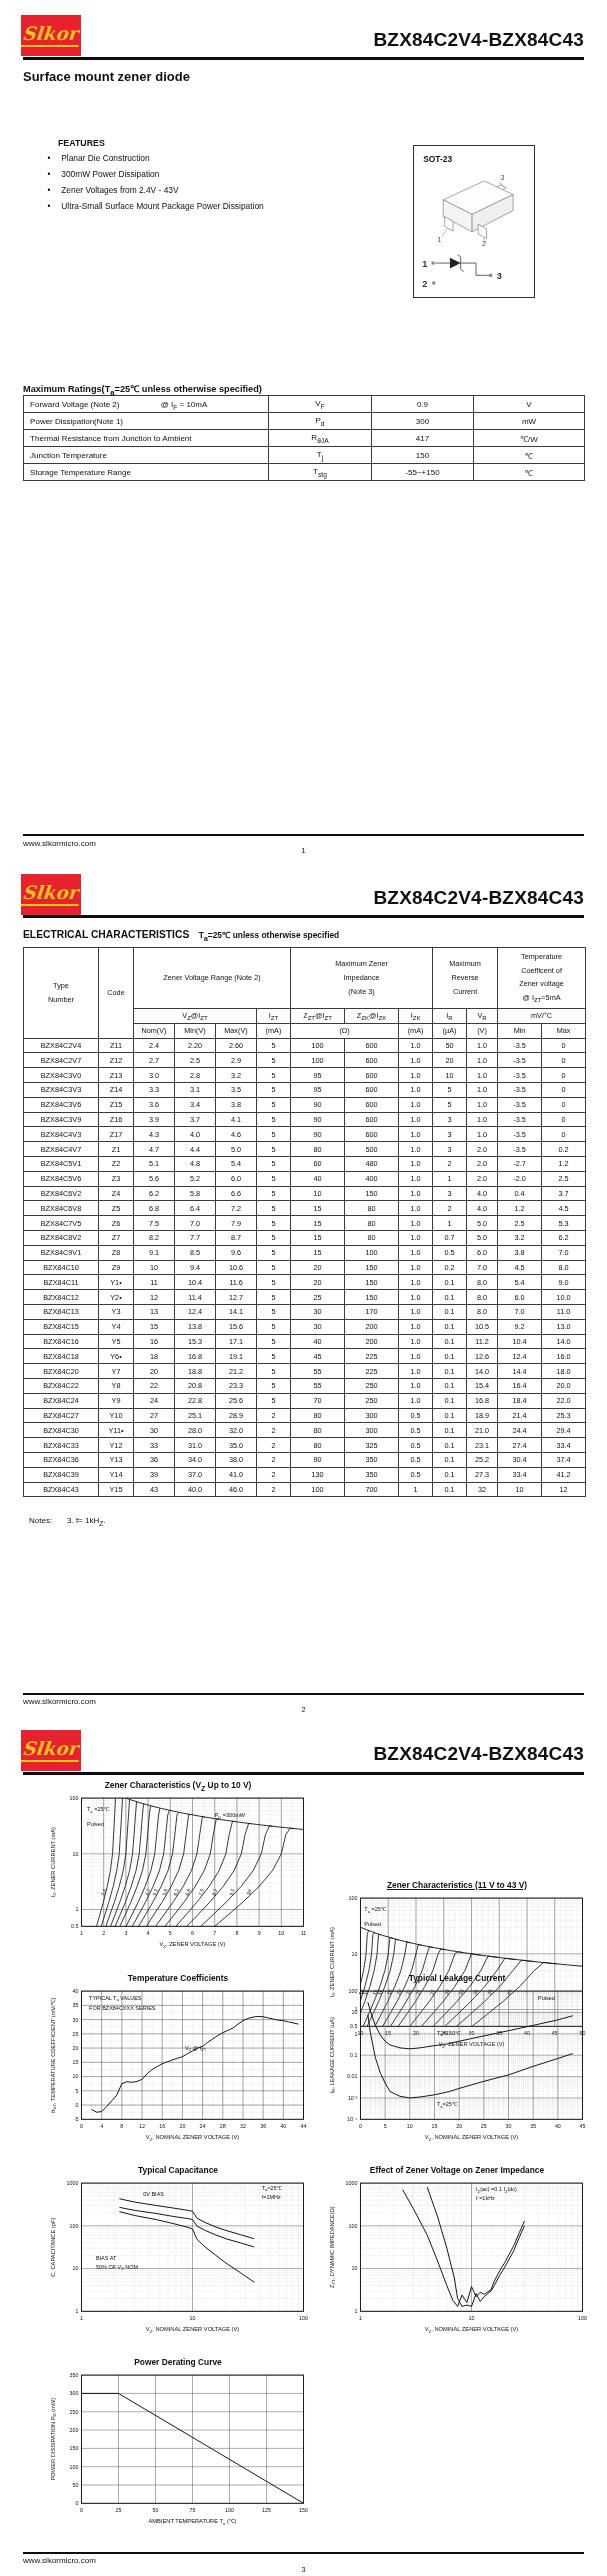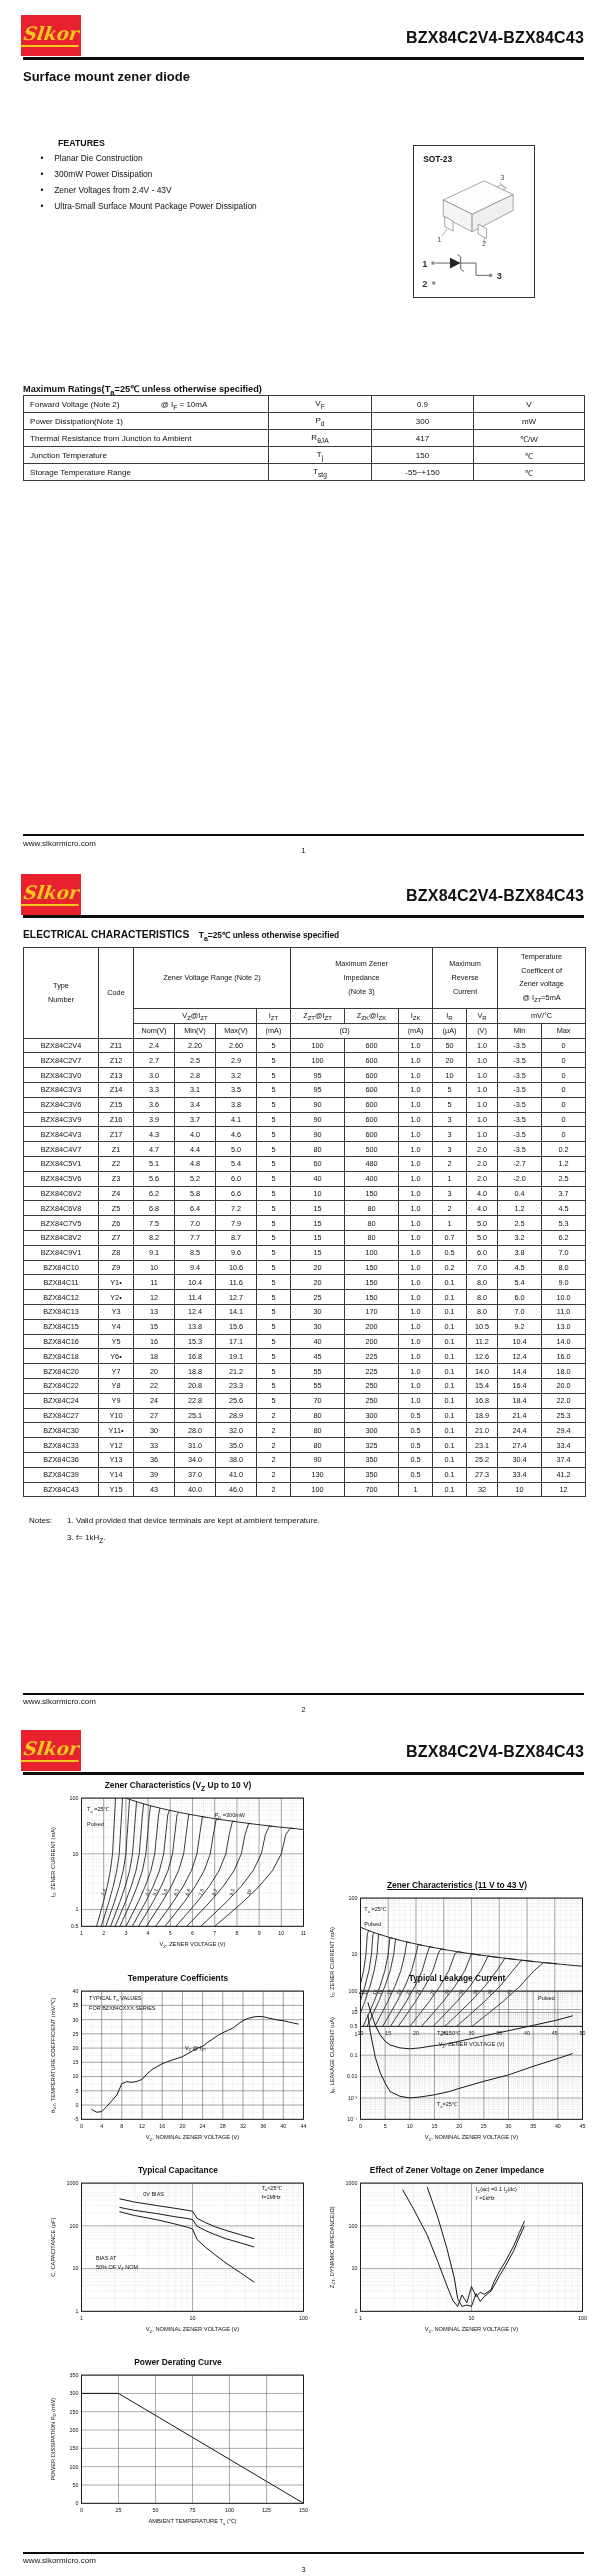--- a/index.html
+++ b/index.html
@@ -3,21 +3,21 @@
 <meta charset="utf-8">
 <style>
   html,body{margin:0;padding:0;background:#9a9a9a;}
   #sheet{position:relative;width:607px;height:2576px;background:#ffffff;
          font-family:"Liberation Sans",sans-serif;color:#111;overflow:hidden;}
   .abs{position:absolute;}
   
   .logo{width:60px;height:41px;background:#e8212e;display:flex;align-items:center;justify-content:center;}
   .logo-text{font-family:"DejaVu Serif",serif;font-style:italic;font-weight:bold;font-size:18.4px;
              color:#f7c71f;transform:skewX(-8deg);border-bottom:2.3px solid #f7c71f;line-height:1;padding:0 1.5px 1.5px 1.5px;}
-  .part-title{font-size:16px;font-weight:bold;letter-spacing:0.2px;white-space:nowrap;margin-left:24px;}
+  .part-title{font-size:19px;font-weight:bold;letter-spacing:0.2px;white-space:nowrap;margin-left:24px;}
   .rule{background:#0d0d0d;}
   .subtitle{font-size:13px;font-weight:bold;}
   .features-title{font-size:8.8px;font-weight:bold;}
   ul.features{list-style:none;margin:0;padding:0;font-size:8.4px;}
   ul.features li{line-height:16px;}
   ul.features li::before{content:"\2022";margin:0 10.7px 0 4.6px;}
   
   .sot-box{width:120px;height:151px;border:1.1px solid #333;}
   .sot-label{position:absolute;left:9.2px;top:7.6px;font-size:8.4px;font-weight:bold;}
   
@@ -50,21 +50,21 @@
 
   <div class="abs logo" style="left:21.4px;top:15.3px;">
     <span class="logo-text">Slkor</span>
   </div>
   <div class="abs part-title" style="right:23px;top:29px;">BZX84C2V4-BZX84C43</div>
   <div class="abs rule" style="left:23px;top:57px;width:561px;height:3.1px;"></div>
 
   <div class="abs subtitle" style="left:23px;top:69px;">Surface mount zener diode</div>
 
   <div class="abs features-title" style="left:58px;top:138px;">FEATURES</div>
-  <ul class="abs features" style="left:36px;top:150px;width:321px;">
+  <ul class="abs features" style="left:43px;top:150px;width:321px;">
       <li>Planar Die Construction</li>
       <li>300mW Power Dissipation</li>
       <li>Zener Voltages from 2.4V - 43V</li>
       <li>Ultra-Small Surface Mount Package Power Dissipation</li>
     </ul>
 
   <div class="abs sot-box" style="left:413px;top:145px;">
     <span class="sot-label">SOT-23</span>
     <svg class="abs" style="left:9.2px;top:24.5px;" width="102" height="76" viewBox="0 0 133 100">
       <g stroke="#8a8a8a" stroke-width="1" fill="#fdfdfd">
@@ -681,21 +681,20 @@
           <td>32</td>
           <td>10</td>
           <td>12</td>
         </tr>
       </tbody>
     </table>
 
   <div class="abs notes" style="left:29px;top:1512px;">
     <span style="position:absolute;left:0;top:0;">Notes:</span>
     <div style="margin-left:38px;width:459px;">
-        <div>1. Valid provided that device terminals are kept at ambient temperature.</div>
         <div>3. f= 1kH<sub>Z</sub>.</div>
       </div>
   </div>
 
   <div class="abs rule" style="left:23px;top:1693px;width:561px;height:2.3px;"></div>
   <div class="abs site" style="left:23px;top:1697px;">www.slkormicro.com</div>
   <div class="abs pagenum" style="left:23px;top:1705px;">2</div>
 
   <div class="abs logo" style="left:21.4px;top:1730px;">
     <span class="logo-text">Slkor</span>

